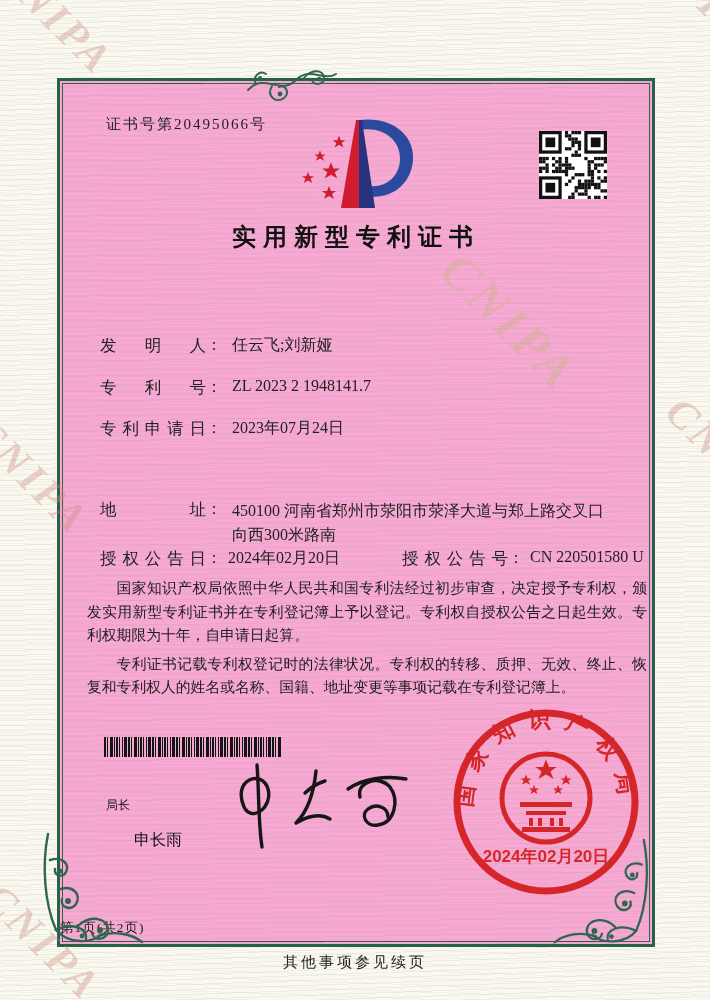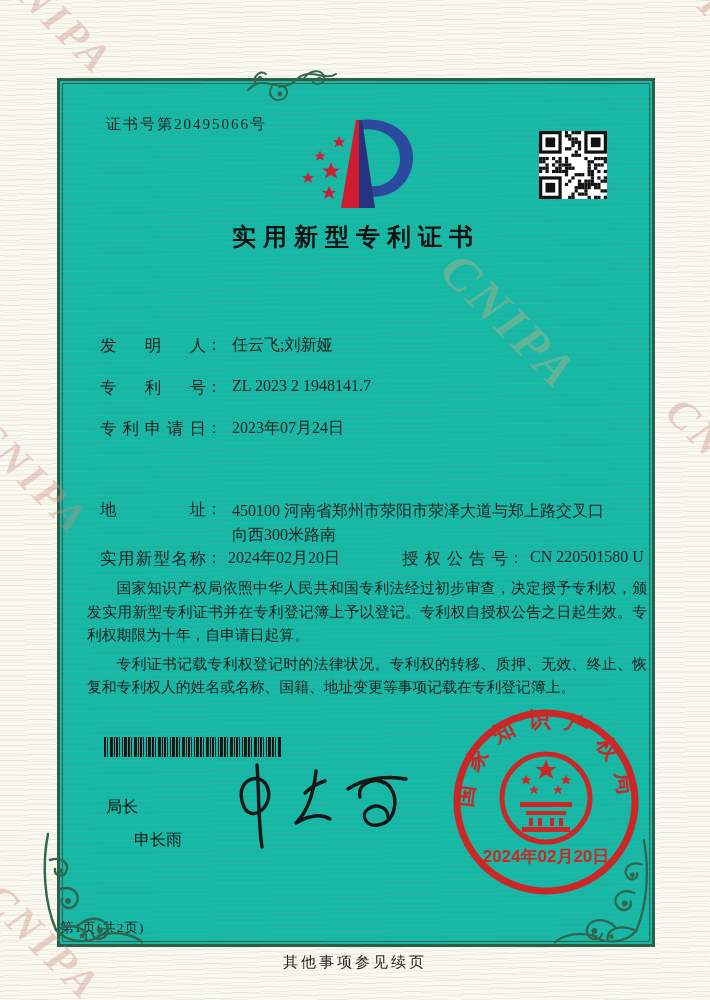--- a/index.html
+++ b/index.html
@@ -17,21 +17,21 @@
   
   .wm{
     position:absolute;font-family:"Liberation Serif",serif;font-style:italic;font-weight:bold;
     transform:rotate(45deg);pointer-events:none;letter-spacing:4px;z-index:30;
   }
   .wm-pink{color:rgba(205,140,130,0.38);}
   .wm-tan{color:rgba(200,178,130,0.40);}
   
   .frame{
     position:absolute;left:57px;top:78px;width:592px;height:863px;
-    border:3px solid #2c5f49;background:#14b8a6;z-index:10;
+    border:3px solid #2c5f49;background:#f9a8d4;z-index:10;
   }
   .frame::before{
     content:"";position:absolute;inset:2px;border:1px solid #2c5f49;pointer-events:none;
   }
   .frame .innerbg{
     position:absolute;inset:0;
     background:
       repeating-linear-gradient(179deg, rgba(135,165,140,0.16) 0 1px, rgba(0,0,0,0) 1px 5px),
       repeating-linear-gradient(181deg, rgba(135,165,140,0.10) 0 1px, rgba(0,0,0,0) 1px 8px);
   }
@@ -51,21 +51,21 @@
   .fvalue{display:inline-block;margin-left:6px;vertical-align:top;font-size:16px;}
   .fvalue-wrap{white-space:normal;width:380px;line-height:24px;}
   .frow2{position:absolute;left:40px;font-size:16px;color:#222;white-space:nowrap;}
   .frow2 .col2{margin-left:58px;}
   .paras{
     position:absolute;left:27px;top:496px;width:560px;
     font-size:14.8px;line-height:23.5px;color:#1c1c1c;text-align:justify;
   }
   .paras p{margin:0 0 5px 0;text-indent:2em;}
   .barcode{position:absolute;left:42px;top:656px;}
-  .director-title{position:absolute;left:46px;top:716px;font-family:"Liberation Sans","DejaVu Sans",sans-serif;font-size:16px;color:#111;}
+  .director-title{position:absolute;left:46px;top:716px;font-family:"Liberation Sans","DejaVu Sans",sans-serif;font-size:12px;color:#111;}
   .director-name{position:absolute;left:46px;top:749px;font-family:"Liberation Sans","DejaVu Sans",sans-serif;font-size:16px;color:#111;margin-left:28px;}
   .signature{position:absolute;left:150px;top:678px;}
   .seal{position:absolute;left:390px;top:625px;opacity:0.95;}
   .page-footer{position:absolute;left:0;top:838px;width:100%;text-align:left;font-size:13.5px;color:#222;letter-spacing:1px;}
   .continuation{
     position:absolute;left:0;top:953px;width:100%;text-align:center;z-index:12;
     font-size:15px;color:#222;letter-spacing:3px;
   }
   .flourish{position:absolute;z-index:15;pointer-events:none;}
 </style>
@@ -245,21 +245,21 @@
   </div>
   <div class="frow" style="top:337px;">
     <span class="flabel">专利申请日</span><span class="fcolon">：</span>
     <span class="fvalue">2023年07月24日</span>
   </div>
   <div class="frow" style="top:418px;">
     <span class="flabel">地址</span><span class="fcolon">：</span>
     <span class="fvalue fvalue-wrap">450100 河南省郑州市荥阳市荥泽大道与郑上路交叉口向西300米路南</span>
   </div>
   <div class="frow2" style="top:467px;">
-    <span><span class="flabel">实用新型名称</span><span class="fcolon">：</span><span class="fvalue">2024年02月20日</span></span>
+    <span><span class="flabel">授权公告日</span><span class="fcolon">：</span><span class="fvalue">2024年02月20日</span></span>
     <span class="col2"><span class="flabel">授权公告号</span><span class="fcolon">：</span><span class="fvalue">CN 220501580 U</span></span>
   </div>
 
   <div class="paras">
     <p>国家知识产权局依照中华人民共和国专利法经过初步审查，决定授予专利权，颁发实用新型专利证书并在专利登记簿上予以登记。专利权自授权公告之日起生效。专利权期限为十年，自申请日起算。</p>
     <p>专利证书记载专利权登记时的法律状况。专利权的转移、质押、无效、终止、恢复和专利权人的姓名或名称、国籍、地址变更等事项记载在专利登记簿上。</p>
   </div>
 
   <svg id="barcode" class="barcode" width="184" height="20" viewBox="0 0 184 20">
       <rect x="2" y="0" width="2" height="20" fill="#151515"></rect>

